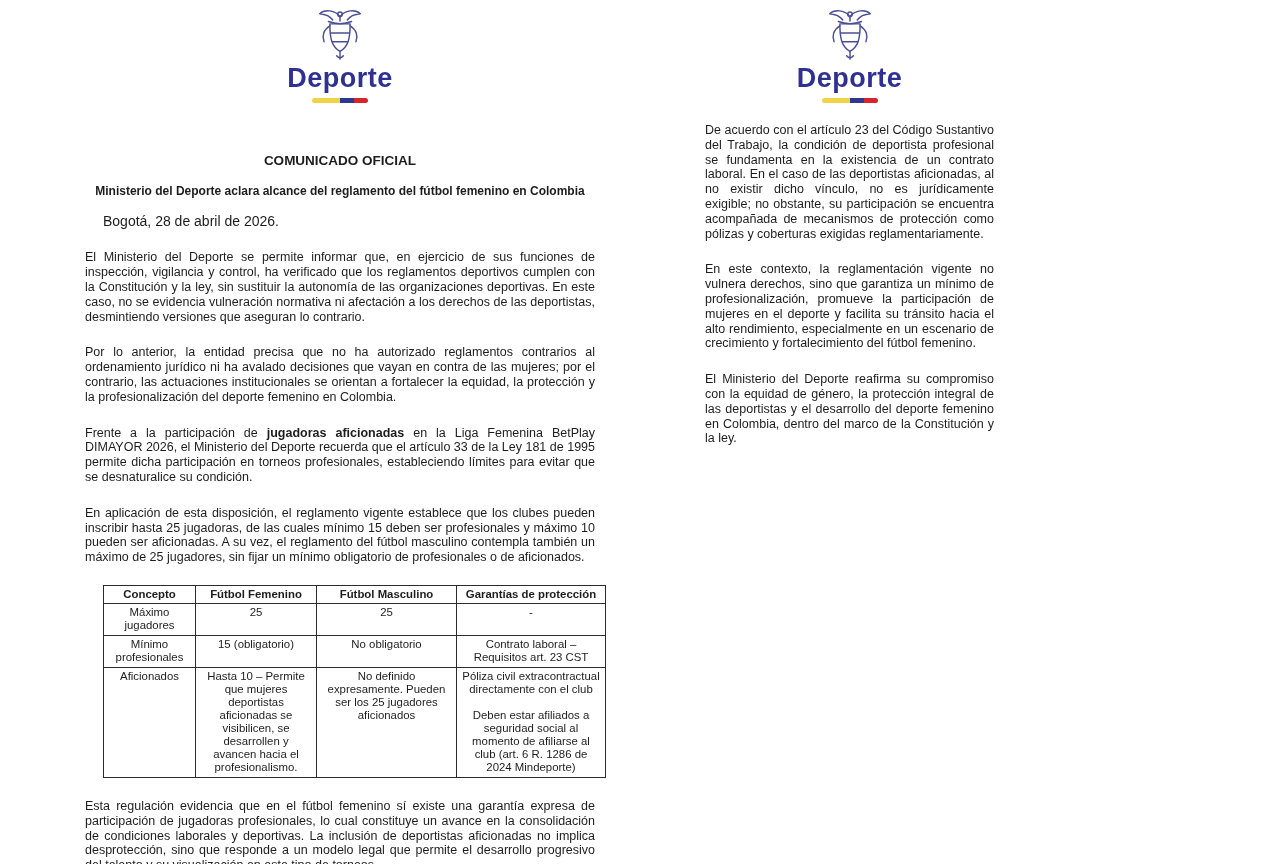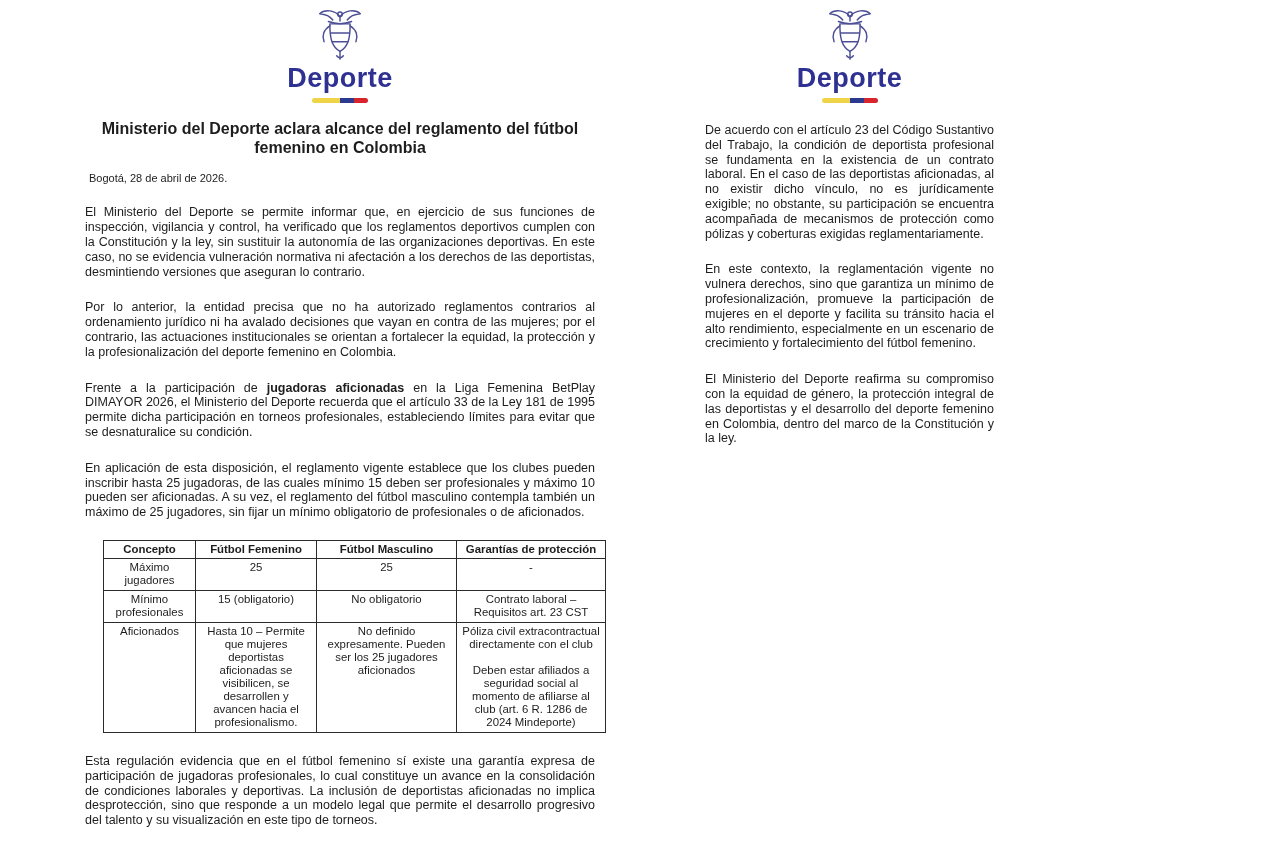--- a/index.html
+++ b/index.html
@@ -54,29 +54,29 @@
   .flagbar .fr { flex: 0 0 25%; }
 
   
   .doc-title {
     font-size: 13.5px;
     font-weight: bold;
     text-align: center;
     margin: 50px 0 0 0;
   }
   .doc-subtitle {
-    font-size: 16px;
+    font-size: 12px;
     font-weight: bold;
     text-align: center;
     margin: 16px 0 0 0;
     line-height: 1.2;
   }
   .dateline {
-    font-size: 11px;
-    margin: 15px 0 0 4px;
+    font-size: 14px;
+    margin: 15px 0 0 18px;
   }
   p.body-par {
     font-size: 12.5px;
     line-height: 14.8px;
     text-align: justify;
     margin: 21px 0 0 0;
   }
   .page-2 p.body-par.first { margin-top: 20px; }
 
   
@@ -132,20 +132,21 @@
         </g>
       </svg>
       <div class="wordmark">Deporte</div>
       <div class="flagbar">
         <span class="fy" style="background:#f0d447"></span>
         <span class="fb" style="background:#2b3990"></span>
         <span class="fr" style="background:#d8252d"></span>
       </div>
     </div>
 
+    <h1 class="doc-title">COMUNICADO OFICIAL</h1>
     <h2 class="doc-subtitle">Ministerio del Deporte aclara alcance del reglamento del fútbol femenino en Colombia</h2>
     <p class="dateline">Bogotá, 28 de abril de 2026.</p>
 
     <p class="body-par">El Ministerio del Deporte se permite informar que, en ejercicio de sus funciones de inspección, vigilancia y control, ha verificado que los reglamentos deportivos cumplen con la Constitución y la ley, sin sustituir la autonomía de las organizaciones deportivas. En este caso, no se evidencia vulneración normativa ni afectación a los derechos de las deportistas, desmintiendo versiones que aseguran lo contrario.</p>
     <p class="body-par">Por lo anterior, la entidad precisa que no ha autorizado reglamentos contrarios al ordenamiento jurídico ni ha avalado decisiones que vayan en contra de las mujeres; por el contrario, las actuaciones institucionales se orientan a fortalecer la equidad, la protección y la profesionalización del deporte femenino en Colombia.</p>
     <p class="body-par"><span>Frente a la participación de </span><strong>jugadoras aficionadas</strong><span> en la Liga Femenina BetPlay DIMAYOR 2026, el Ministerio del Deporte recuerda que el artículo 33 de la Ley 181 de 1995 permite dicha participación en torneos profesionales, estableciendo límites para evitar que se desnaturalice su condición.</span></p>
     <p class="body-par">En aplicación de esta disposición, el reglamento vigente establece que los clubes pueden inscribir hasta 25 jugadoras, de las cuales mínimo 15 deben ser profesionales y máximo 10 pueden ser aficionadas. A su vez, el reglamento del fútbol masculino contempla también un máximo de 25 jugadores, sin fijar un mínimo obligatorio de profesionales o de aficionados.</p>
 
     <table class="reg-table">
       <colgroup>

